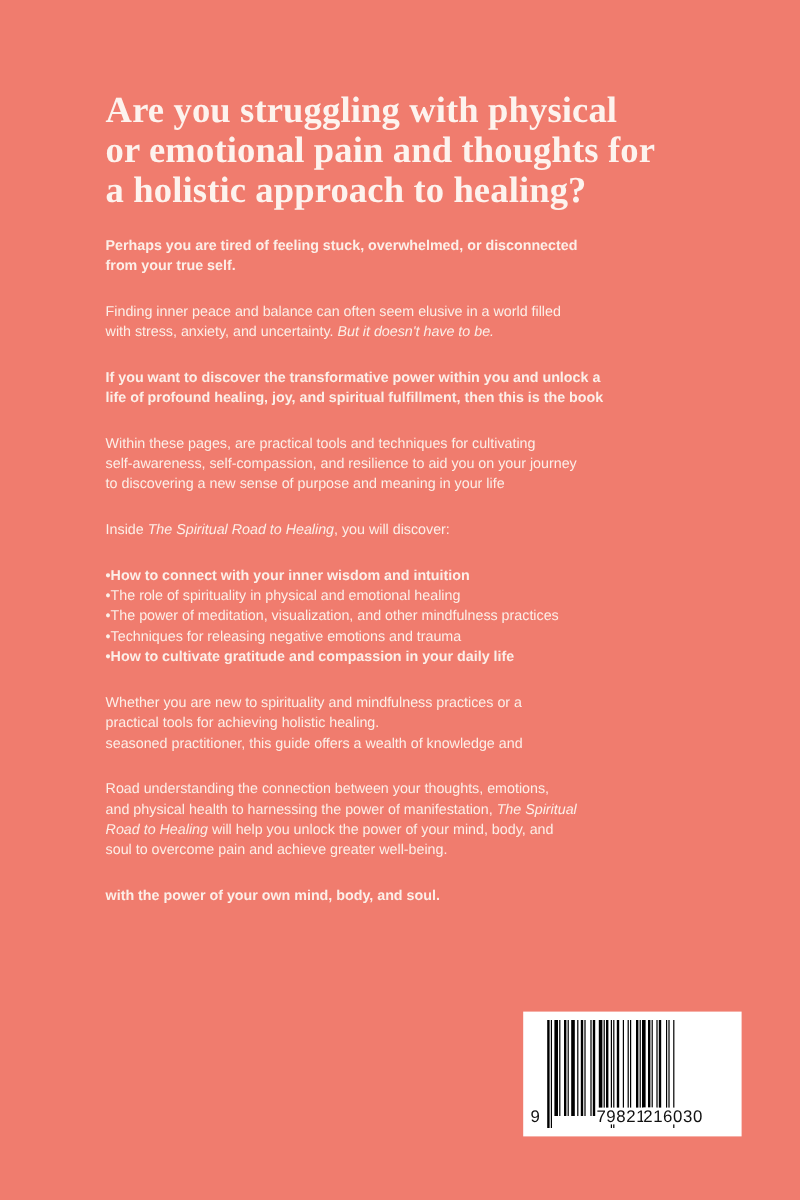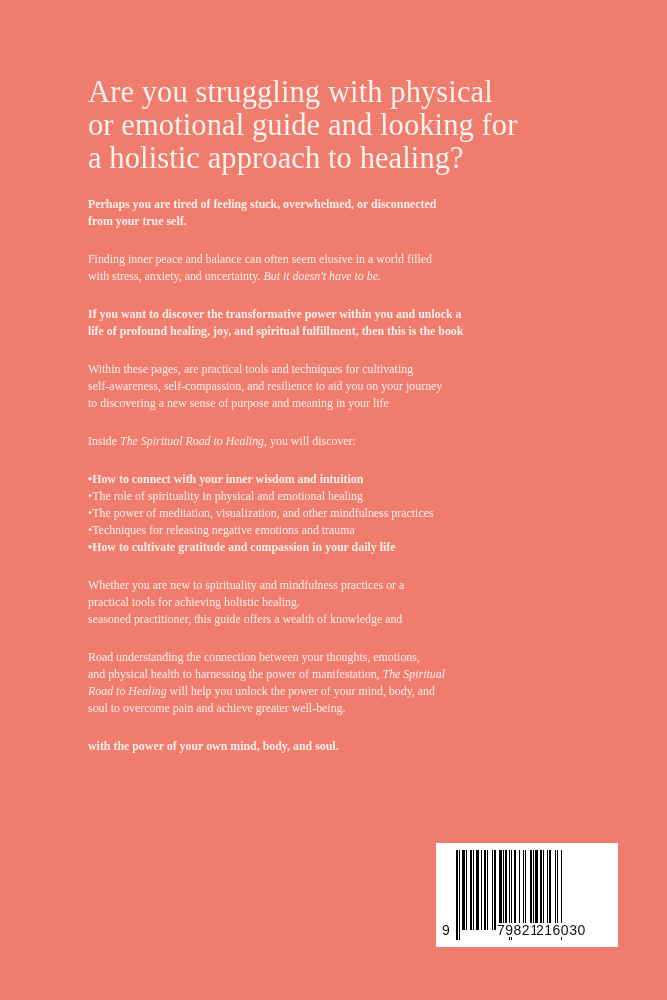--- a/index.html
+++ b/index.html
@@ -6,27 +6,27 @@
     body {
       width: 667px; height: 1000px;
       background: #F07C6E;
       position: relative; overflow: hidden;
       color: #FDF1EA;
     }
     .cover { position: absolute; left: 0; top: 0; width: 667px; height: 1000px; background: #F07C6E; }
     .headline {
       position: absolute; left: 88px; top: 76px; width: 540px;
       font-family: "Liberation Serif", "DejaVu Serif", serif;
-      font-size: 30.5px; line-height: 33px; font-weight: normal;
+      font-size: 30.5px; line-height: 33px; font-weight: bold;
       color: #FDF3EE; margin: 0; letter-spacing: 0.1px;
     }
     .headline span { display: block; white-space: nowrap; }
     .body {
       position: absolute; left: 88px; top: 196px; width: 520px;
-      font-family: Liberation Serif, serif;
+      font-family: Liberation Sans, sans-serif;
       font-size: 11.9px; line-height: 17px; color: #FCEFE8;
     }
     .body p { margin: 0 0 21px 0; }
     .body p .ln { display: block; white-space: nowrap; }
     .bold { font-weight: bold; }
     .it { font-style: italic; text-align: center; }
     ul.bullets { list-style: none; margin: 0 0 21px 0; padding: 0; }
     ul.bullets li { white-space: nowrap; }
     ul.bullets li::before { content: "\2022 "; }
     .barcode {
@@ -40,21 +40,21 @@
       font-size: 14px; line-height: 14px; color: #111; top: 80px; background: #fff;
     }
   </style>
 </head>
 <body>
 
 <div class="cover">
 
   <h1 class="headline">
     <span>Are you struggling with physical</span>
-    <span>or emotional guide and looking for</span>
+    <span>or emotional pain and thoughts for</span>
     <span>a holistic approach to healing?</span>
   </h1>
 
   <div class="body">
     <p class="bold">
       <span class="ln">Perhaps you are tired of feeling stuck, overwhelmed, or disconnected</span>
       <span class="ln">from your true self.</span>
     </p>
 
     <p>

